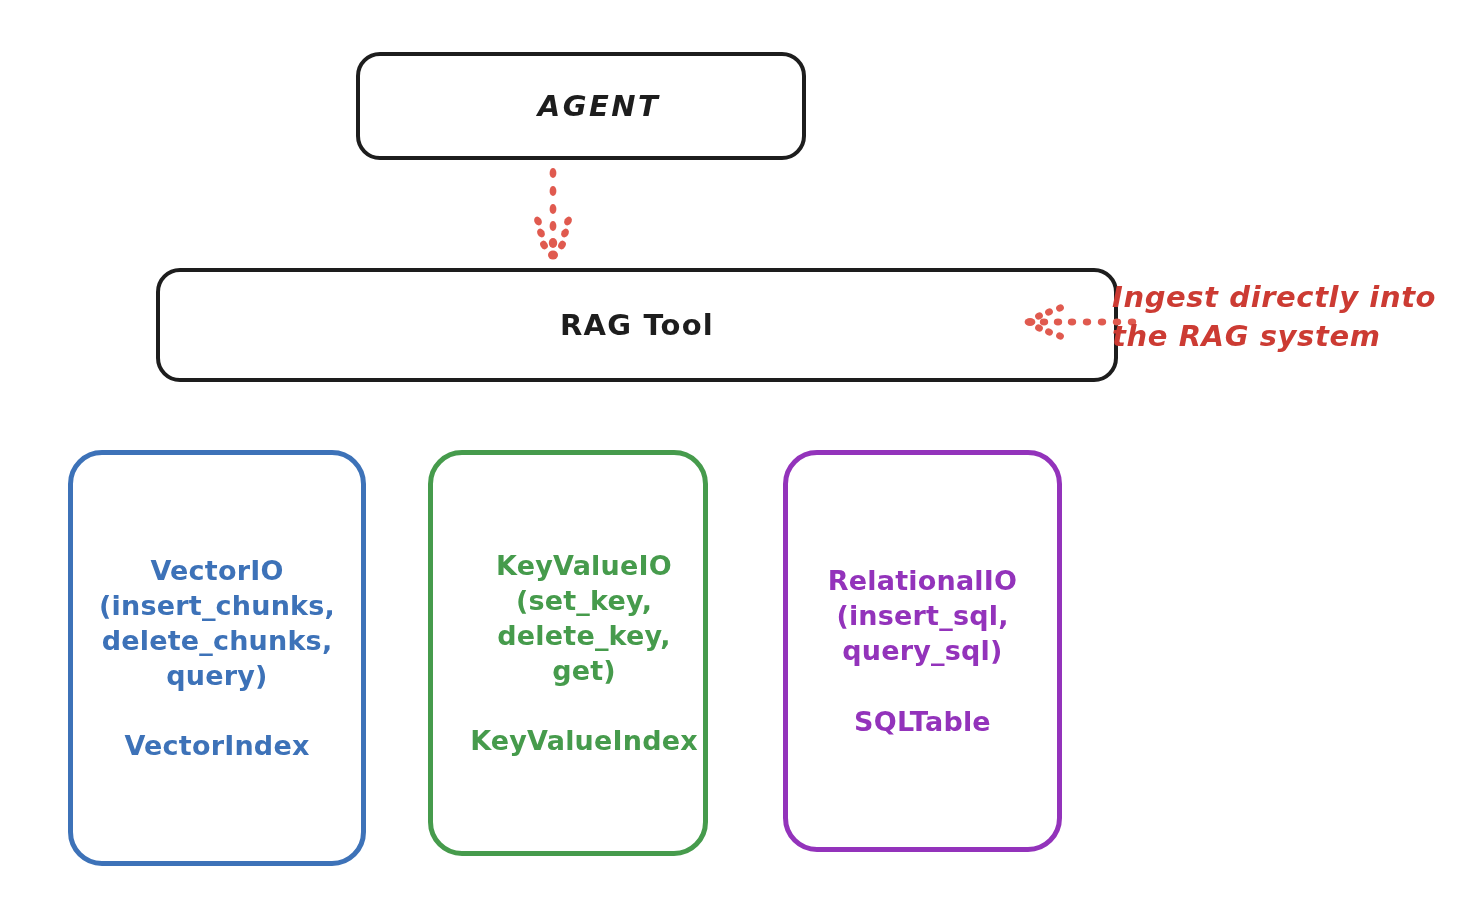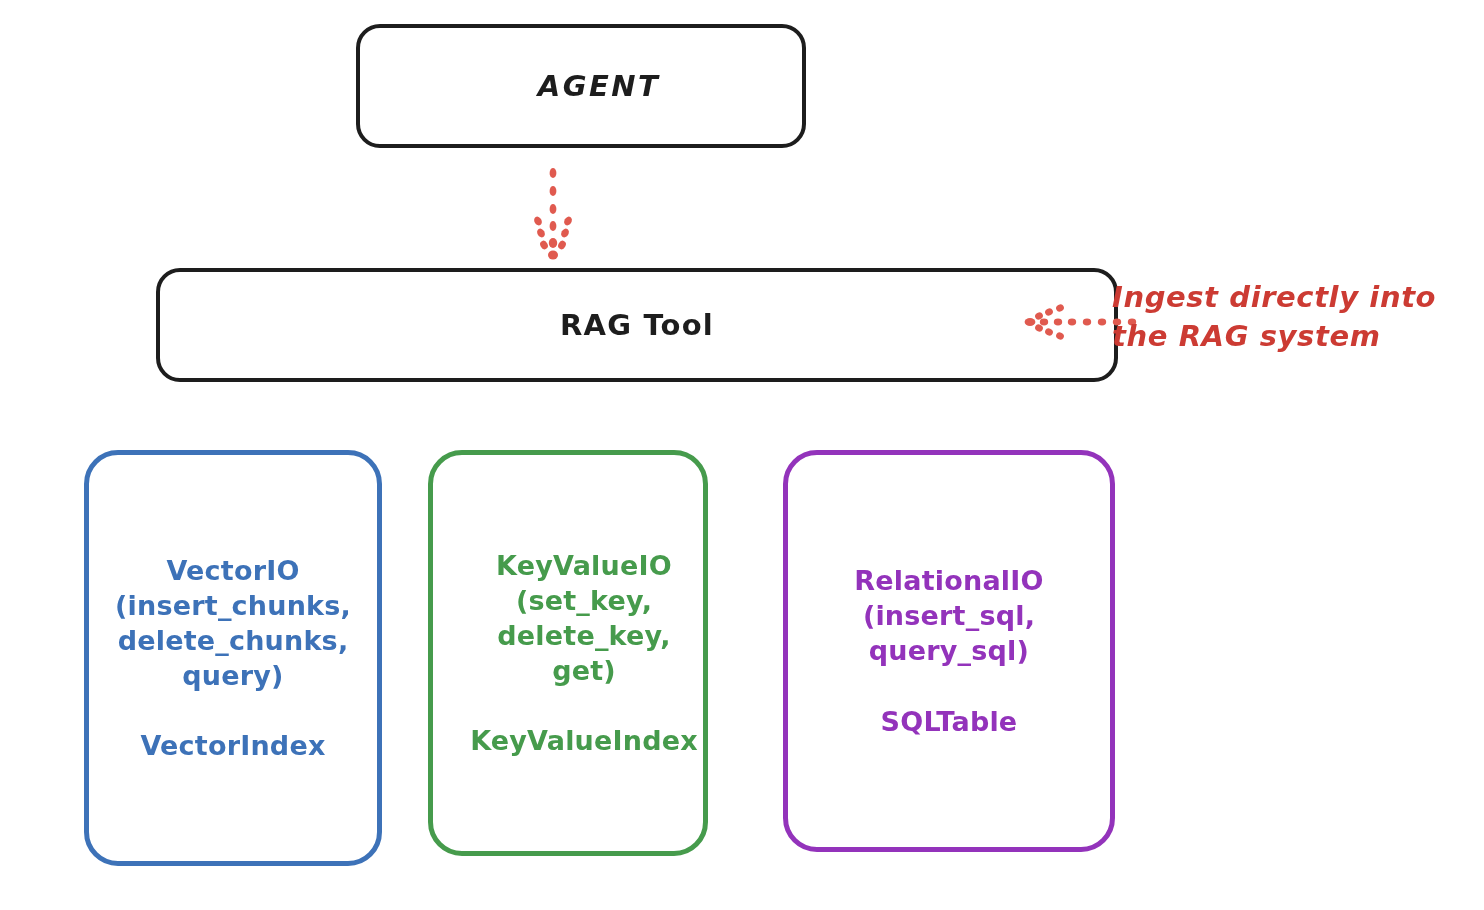--- a/index.html
+++ b/index.html
@@ -83,21 +83,21 @@
   .arrow-svg {
     position: absolute;
     overflow: visible;
   }
 </style>
 </head>
 <body>
 
 <div id="canvas">
 
-  <div class="node box-dark" style="left:356px; top:24px; width:450px; height:124px;padding-left:36px;">
+  <div class="node box-dark" style="left:356px; top:52px; width:450px; height:108px;padding-left:36px;">
     <div class="node-label">AGENT</div>
   </div>
 
   <svg class="arrow-svg" style="left:513px; top:165px;" width="80" height="100" viewBox="0 0 80 100">
     <g fill="#e05a4f">
       <ellipse cx="40" cy="8" rx="3.4" ry="5"></ellipse>
       <ellipse cx="40" cy="26" rx="3.4" ry="5"></ellipse>
       <ellipse cx="40" cy="44" rx="3.4" ry="5"></ellipse>
       <ellipse cx="40" cy="61" rx="3.4" ry="5"></ellipse>
       <ellipse cx="40" cy="78" rx="4.2" ry="5"></ellipse>
@@ -130,38 +130,38 @@
       <ellipse cx="29" cy="17" rx="4.0" ry="3.4" transform="rotate(-30 29 17)"></ellipse>
       <ellipse cx="29" cy="37" rx="4.0" ry="3.4" transform="rotate(30 29 37)"></ellipse>
       <ellipse cx="19" cy="21" rx="4.0" ry="3.4" transform="rotate(-30 19 21)"></ellipse>
       <ellipse cx="19" cy="33" rx="4.0" ry="3.4" transform="rotate(30 19 33)"></ellipse>
     </g>
   </svg>
 
   <div class="annotation" style="left:1112px; top:278px; width:330px; color:#cc3b33;">Ingest directly into
 the RAG system</div>
 
-  <div class="node box-color" style="left:84px; top:450px; width:298px; height:416px; border-color:#3d72b8;">
+  <div class="node box-color" style="left:68px; top:450px; width:298px; height:416px; border-color:#3d72b8;">
     <div class="node-label" style="color:#3d72b8;">VectorIO
 (insert_chunks,
 delete_chunks,
 query)
 
 VectorIndex</div>
   </div>
 
   <div class="node box-color" style="left:428px; top:450px; width:280px; height:406px; border-color:#469b4c;padding-left:32px;">
     <div class="node-label" style="color:#469b4c;">KeyValueIO
 (set_key,
 delete_key, get)
 
 KeyValueIndex</div>
   </div>
 
-  <div class="node box-color" style="left:783px; top:450px; width:332px; height:402px; border-color:#9333bb;">
+  <div class="node box-color" style="left:783px; top:450px; width:279px; height:402px; border-color:#9333bb;">
     <div class="node-label" style="color:#9333bb;">RelationalIO
 (insert_sql,
 query_sql)
 
 SQLTable</div>
   </div>
 
 </div>
 
 </body></html>

